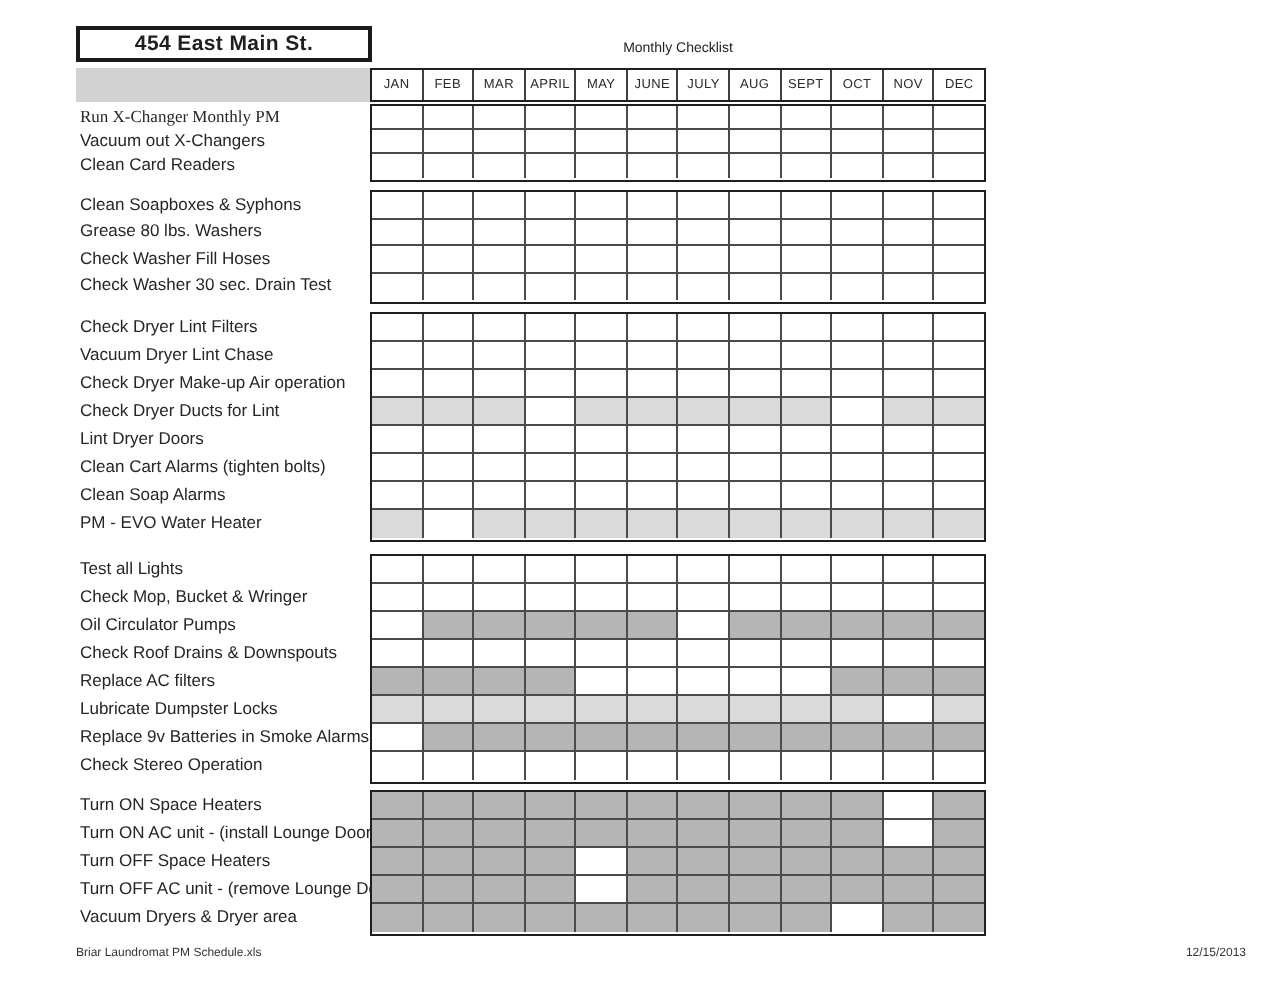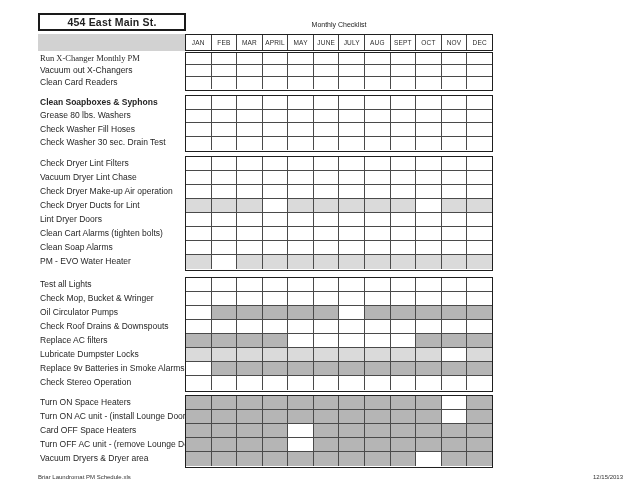--- a/index.html
+++ b/index.html
@@ -75,21 +75,21 @@
       <div class="mcell">AUG</div>
       <div class="mcell">SEPT</div>
       <div class="mcell">OCT</div>
       <div class="mcell">NOV</div>
       <div class="mcell">DEC</div>
     </div>
   <div id="label-area">
       <div class="task-label" style="top: 52px; height: 12px; font-family: Liberation Serif, serif;">Run X-Changer Monthly PM</div>
       <div class="task-label" style="top: 64px; height: 12px;">Vacuum out X-Changers</div>
       <div class="task-label" style="top: 76px; height: 12px;">Clean Card Readers</div>
-      <div class="task-label" style="top: 95px; height: 13.5px; font-weight: bold;">Clean Soapboxes &amp; Syphons</div>
+      <div class="task-label" style="top: 95px; height: 13.5px;">Clean Soapboxes &amp; Syphons</div>
       <div class="task-label" style="top: 108.5px; height: 13.5px;">Grease 80 lbs. Washers</div>
       <div class="task-label" style="top: 122px; height: 13.5px;">Check Washer Fill Hoses</div>
       <div class="task-label" style="top: 135.5px; height: 13.5px;">Check Washer 30 sec. Drain Test</div>
       <div class="task-label" style="top: 156px; height: 14px;">Check Dryer Lint Filters</div>
       <div class="task-label" style="top: 170px; height: 14px;">Vacuum Dryer Lint Chase</div>
       <div class="task-label" style="top: 184px; height: 14px;">Check Dryer Make-up Air operation</div>
       <div class="task-label" style="top: 198px; height: 14px;">Check Dryer Ducts for Lint</div>
       <div class="task-label" style="top: 212px; height: 14px;">Lint Dryer Doors</div>
       <div class="task-label" style="top: 226px; height: 14px;">Clean Cart Alarms (tighten bolts)</div>
       <div class="task-label" style="top: 240px; height: 14px;">Clean Soap Alarms</div>
@@ -97,21 +97,21 @@
       <div class="task-label" style="top: 277px; height: 14px;">Test all Lights</div>
       <div class="task-label" style="top: 291px; height: 14px;">Check Mop, Bucket &amp; Wringer</div>
       <div class="task-label" style="top: 305px; height: 14px;">Oil Circulator Pumps</div>
       <div class="task-label" style="top: 319px; height: 14px;">Check Roof Drains &amp; Downspouts</div>
       <div class="task-label" style="top: 333px; height: 14px;">Replace AC filters</div>
       <div class="task-label" style="top: 347px; height: 14px;">Lubricate Dumpster Locks</div>
       <div class="task-label" style="top: 361px; height: 14px;">Replace 9v Batteries in Smoke Alarms</div>
       <div class="task-label" style="top: 375px; height: 14px;">Check Stereo Operation</div>
       <div class="task-label" style="top: 395px; height: 14px;">Turn ON Space Heaters</div>
       <div class="task-label" style="top: 409px; height: 14px;">Turn ON AC unit - (install Lounge Door)</div>
-      <div class="task-label" style="top: 423px; height: 14px;">Card OFF Space Heaters</div>
+      <div class="task-label" style="top: 423px; height: 14px;">Turn OFF Space Heaters</div>
       <div class="task-label" style="top: 437px; height: 14px;">Turn OFF AC unit - (remove Lounge Door)</div>
       <div class="task-label" style="top: 451px; height: 14px;">Vacuum Dryers &amp; Dryer area</div>
     </div>
   <div id="grid-area">
       <div class="section" style="top: 52px; height: 39px;">
         <div class="grid-row" style="height: 12px;">
           <div class="gcell" style="background: rgb(255, 255, 255);"></div>
           <div class="gcell" style="background: rgb(255, 255, 255);"></div>
           <div class="gcell" style="background: rgb(255, 255, 255);"></div>
           <div class="gcell" style="background: rgb(255, 255, 255);"></div>

